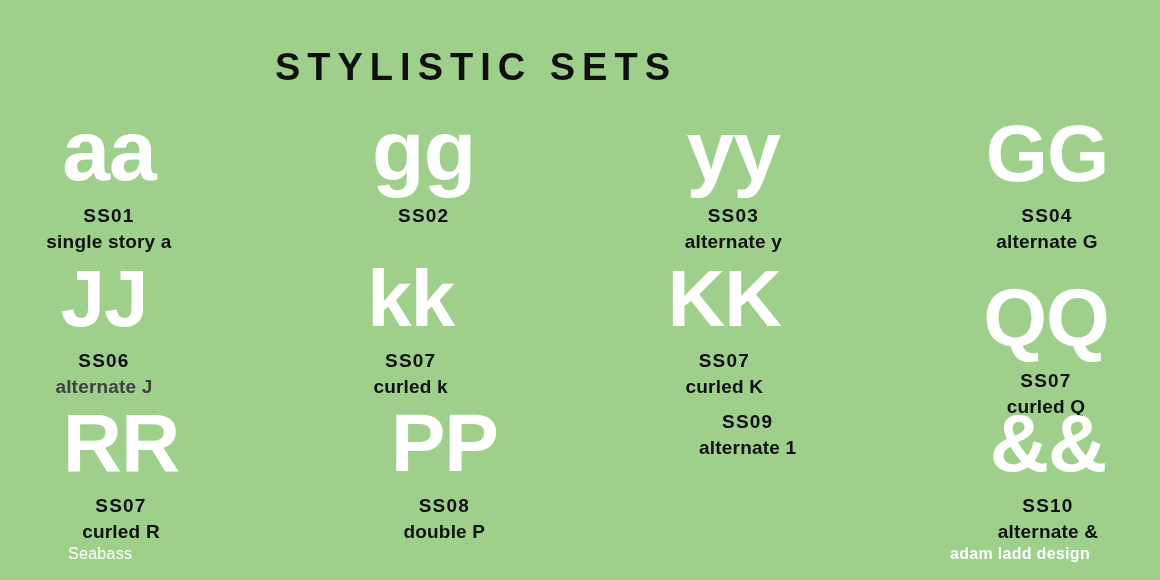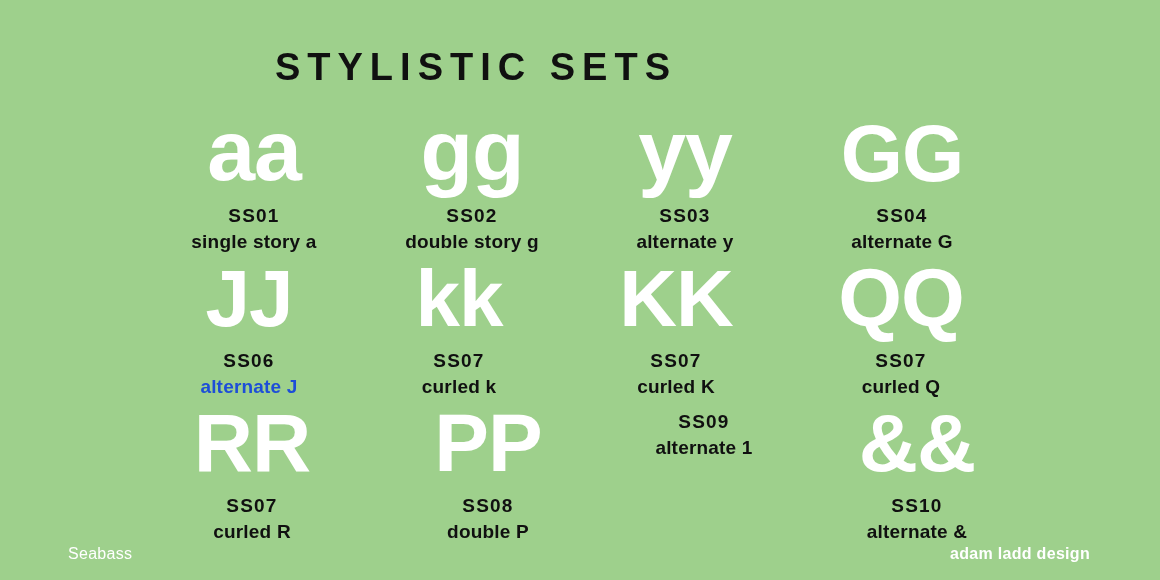--- a/index.html
+++ b/index.html
@@ -36,21 +36,21 @@
     line-height: 1;
     white-space: nowrap;
   }
 
   
   .row {
     position: absolute;
     left: 0;
     width: 1160px;
     display: flex;
-    justify-content: center;
+    justify-content: space-between;
     align-items: flex-start;
   }
   #row-1 { top: 108px; }
   #row-2 { top: 253px; }
   #row-3 { top: 398px; }
 
   .spec-item {
     display: flex;
     flex-direction: column;
     align-items: center;
@@ -117,21 +117,20 @@
           <span class="glyphs-inner">aa</span>
         </div>
       <div class="ss-code" style="color: rgb(16, 16, 16);">SS01</div>
       <div class="ss-desc" style="color: rgb(16, 16, 16);">single story a</div>
     </div>
     <div class="spec-item" style="width: 218px;">
       <div class="glyphs" style="font-size: 86px; color: rgb(255, 255, 255);">
           <span class="glyphs-inner">gg</span>
         </div>
       <div class="ss-code" style="color: rgb(16, 16, 16);">SS02</div>
-      <div class="ss-desc" style="color: rgb(16, 16, 16);">double story g</div>
     </div>
     <div class="spec-item" style="width: 208px;">
       <div class="glyphs" style="font-size: 86px; color: rgb(255, 255, 255);">
           <span class="glyphs-inner">yy</span>
         </div>
       <div class="ss-code" style="color: rgb(16, 16, 16);">SS03</div>
       <div class="ss-desc" style="color: rgb(16, 16, 16);">alternate y</div>
     </div>
     <div class="spec-item" style="width: 226px;">
       <div class="glyphs" style="font-size: 80px; color: rgb(255, 255, 255);">
@@ -141,37 +140,37 @@
       <div class="ss-desc" style="color: rgb(16, 16, 16);">alternate G</div>
     </div>
   </div>
 
   <div class="row" id="row-2">
     <div class="spec-item" style="width: 208px;">
       <div class="glyphs" style="font-size: 80px; color: rgb(255, 255, 255);">
           <span class="glyphs-inner">JJ</span>
         </div>
       <div class="ss-code" style="color: rgb(16, 16, 16);">SS06</div>
-      <div class="ss-desc" style="color: #1d4ed8;">alternate J</div>
+      <div class="ss-desc" style="color: #404040;">alternate J</div>
     </div>
     <div class="spec-item" style="width: 212px;">
       <div class="glyphs" style="font-size: 80px; color: rgb(255, 255, 255);">
           <span class="glyphs-inner">kk</span>
         </div>
       <div class="ss-code" style="color: rgb(16, 16, 16);">SS07</div>
       <div class="ss-desc" style="color: rgb(16, 16, 16);">curled k</div>
     </div>
     <div class="spec-item" style="width: 222px;">
       <div class="glyphs" style="font-size: 80px; color: rgb(255, 255, 255);">
           <span class="glyphs-inner">KK</span>
         </div>
       <div class="ss-code" style="color: rgb(16, 16, 16);">SS07</div>
       <div class="ss-desc" style="color: rgb(16, 16, 16);">curled K</div>
     </div>
-    <div class="spec-item" style="width: 228px;">
+    <div class="spec-item" style="width: 228px; margin-top: 20px;">
       <div class="glyphs" style="font-size: 82px; color: rgb(255, 255, 255);">
           <span class="glyphs-inner">QQ</span>
         </div>
       <div class="ss-code" style="color: rgb(16, 16, 16);">SS07</div>
       <div class="ss-desc" style="color: rgb(16, 16, 16);">curled Q</div>
     </div>
   </div>
 
   <div class="row" id="row-3">
     <div class="spec-item" style="width: 242px;">

